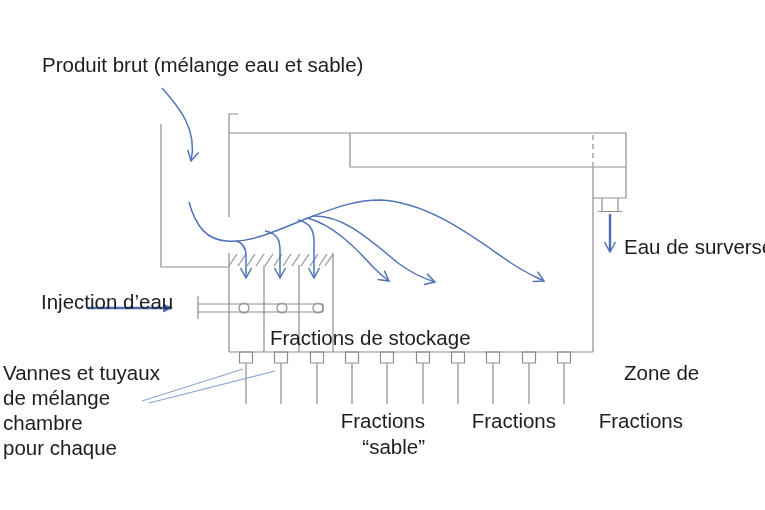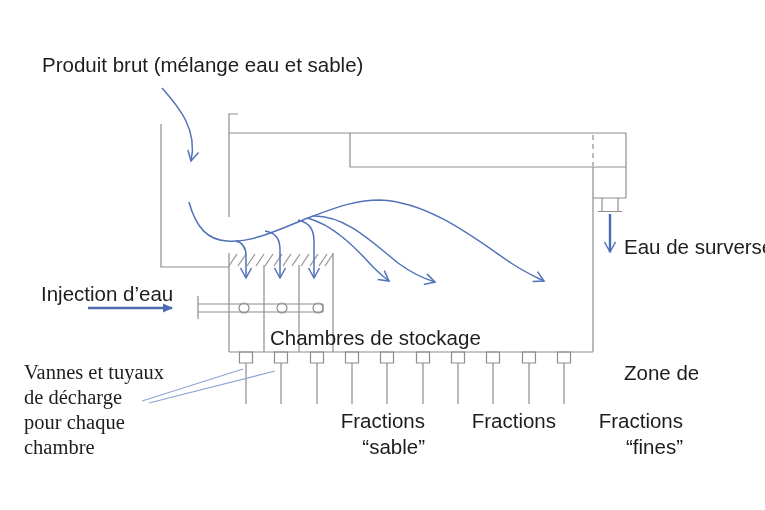--- a/index.html
+++ b/index.html
@@ -110,44 +110,43 @@
       <path class="blue-thick" marker-end="url(#tri)" d="M88,308 L172,308"></path>
 
       <path class="blue-thick" marker-end="url(#vee)" d="M610,214 L610,252"></path>
 
       <path class="pointer-stroke" d="M142,401 L243,369 M149,403 L275,371"></path>
     </g>
   </svg>
 
   <div class="label" style="left:42px; top:52px;">Produit brut (mélange eau et sable)</div>
 
-  <div class="label" style="left:41px; top:281px;">Injection d’eau</div>
+  <div class="label" style="left:41px; top:289px;">Injection d’eau</div>
 
-  <div class="label" style="left:270px; top:325px;">Chambres de stockage</div>
+  <div class="label" style="left:270px; top:325px;">Fractions de stockage</div>
 
   <div class="label" style="left:624px; top:234px;">Eau de surverse</div>
 
-  <div class="label" style="left:24px; top:360px;font-family:Liberation Serif, serif;">
+  <div class="label" style="left:3px; top:360px;">
     <div>Vannes et tuyaux</div>
-    <div>de décharge</div>
+    <div>de mélange</div>
+    <div>chambre</div>
     <div>pour chaque</div>
-    <div>chambre</div>
   </div>
 
   <div class="label" style="left:624px; top:360px;">
     <div>Zone de</div>
   </div>
 
   <div class="label centered" style="left:125px; top:408px; width:300px;">
     <div>Fractions</div>
     <div>“sable”</div>
   </div>
 
   <div class="label centered" style="left:256px; top:408px; width:300px;">
     <div>Fractions</div>
   </div>
 
   <div class="label centered" style="left:383px; top:408px; width:300px;">
     <div>Fractions</div>
-    <div>“fines”</div>
   </div>
 
 </div>
 
 </body></html>

